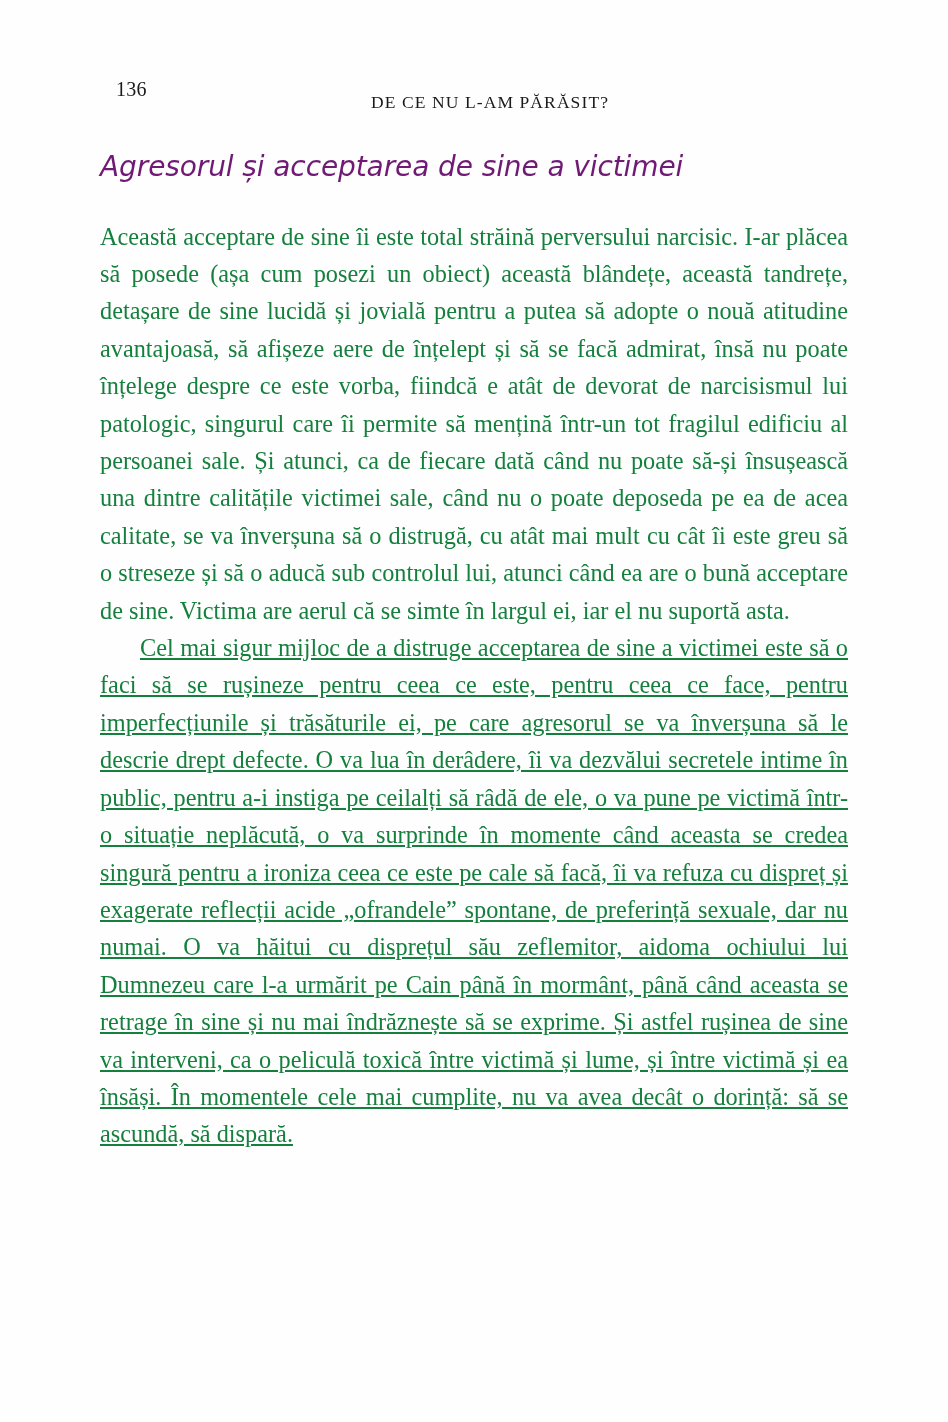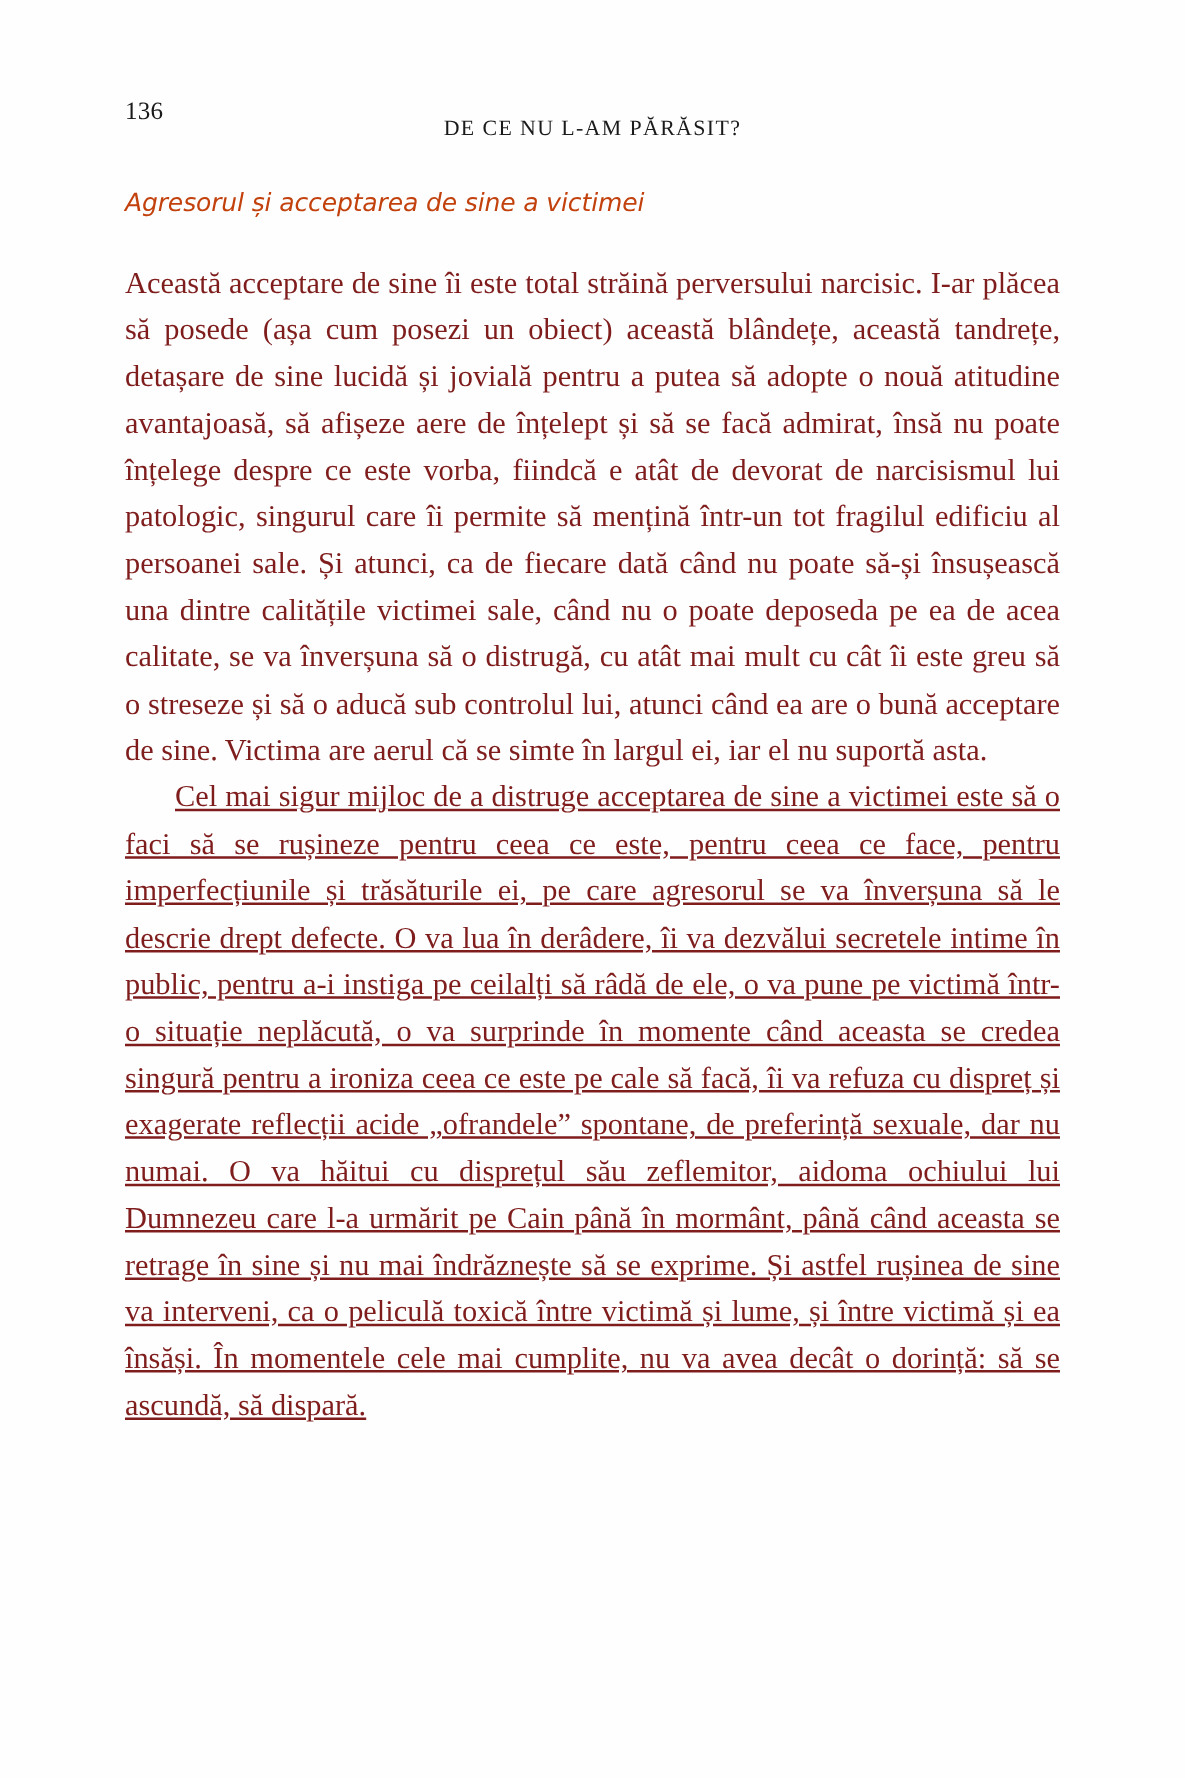--- a/index.html
+++ b/index.html
@@ -19,21 +19,21 @@
     position: absolute;
     top: 0;
     left: 0;
     width: 948px;
     height: 1422px;
     background: #fefefe;
   }
   .header {
     position: absolute;
     top: 78px;
-    left: 100px;
+    left: 116px;
     width: 748px;
     height: 26px;
   }
   .folio {
     position: absolute;
     left: 0;
     top: 0;
     font-size: 20px;
     letter-spacing: 0.2px;
     color: #1a1a1a;
@@ -54,33 +54,33 @@
   .content {
     position: absolute;
     top: 150px;
     left: 100px;
     width: 748px;
   }
   h2.section-title {
     font-family: "DejaVu Sans", sans-serif;
     font-style: italic;
     font-weight: 400;
-    font-size: 20px;
+    font-size: 28px;
     line-height: 1.2;
     margin: 0 0 34px 0;
-    color: #c2410c;
+    color: #701a75;
     letter-spacing: -0.1px;
   }
   p.body-par {
     margin: 0;
     font-size: 24.3px;
     line-height: 37.4px;
     text-align: justify;
     text-justify: inter-word;
-    color: #7f1d1d;
+    color: #15803d;
     hyphens: manual;
   }
   p.body-par + p.body-par {
     text-indent: 40px;
     text-decoration: underline;
   }
 </style>
 </head>
 <body>
 

